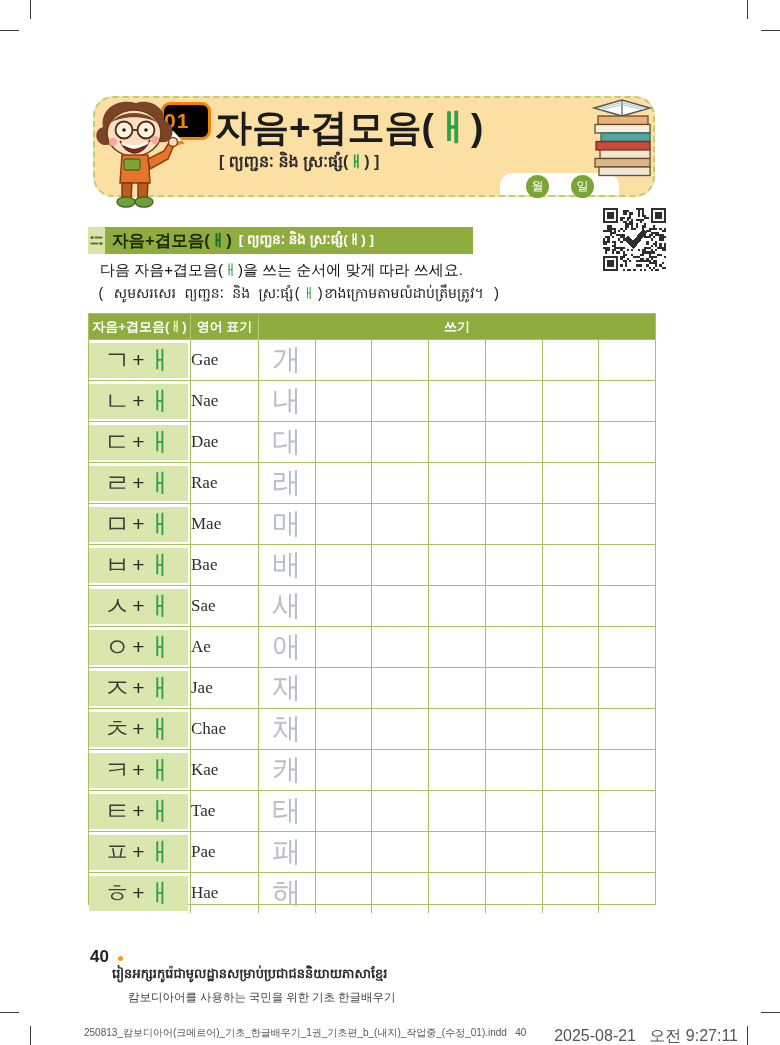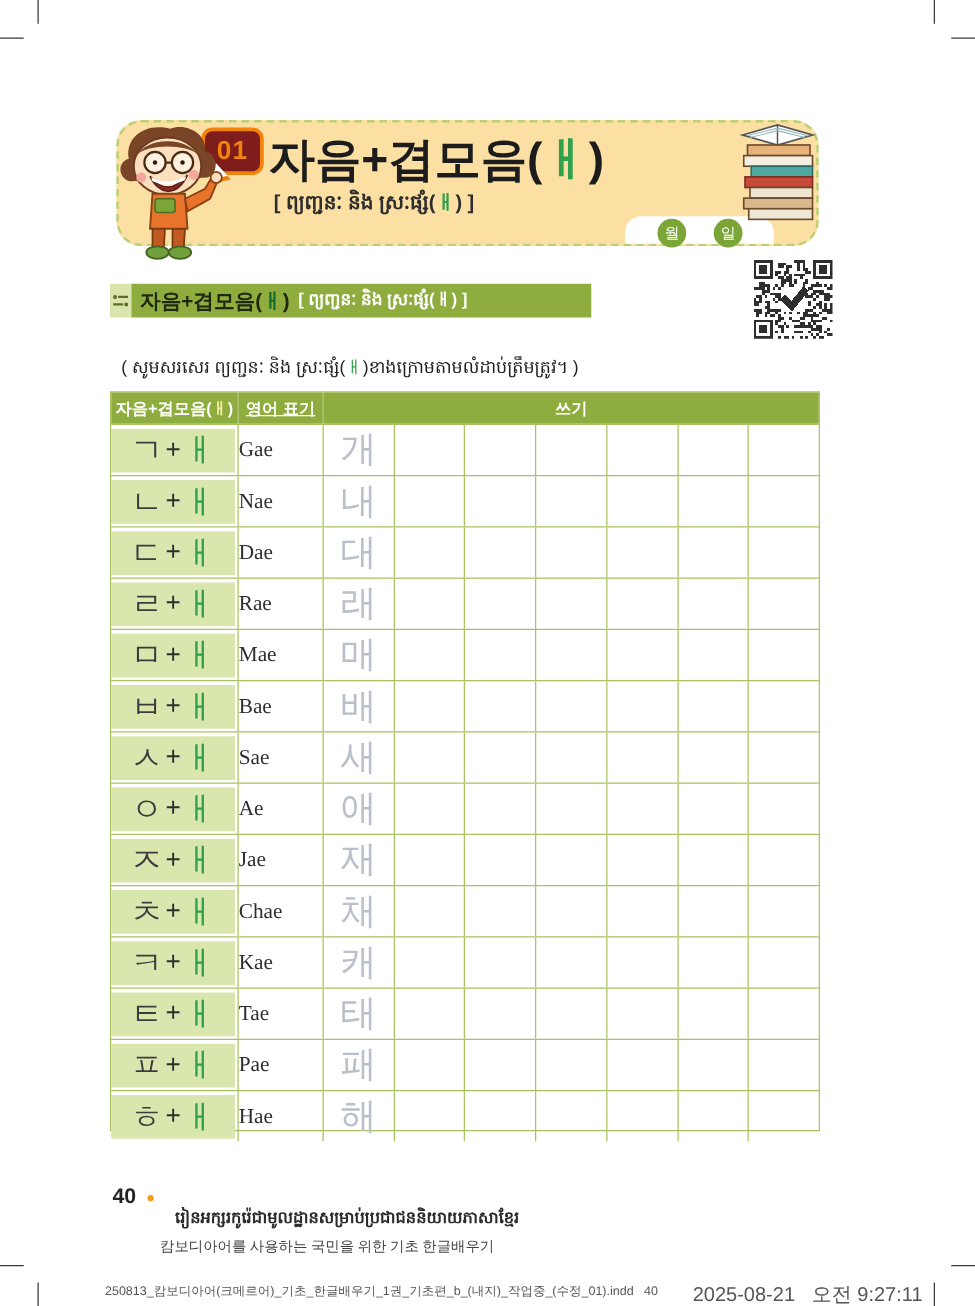--- a/index.html
+++ b/index.html
@@ -7,22 +7,22 @@
         font-family:"Liberation Sans",sans-serif;margin:0 auto;}
 
   
   .mark{position:absolute;background:#3a3a3a;}
   .mark.v{width:1px;height:19px;}
   .mark.h{height:1px;width:19px;}
 
   
   .header-box{position:absolute;left:93px;top:96px;width:558px;height:97px;
               background:#FBDFA3;border:2px dashed #BCCF72;border-radius:20px;}
-  .badge{position:absolute;left:161px;top:102px;width:44px;height:32px;background:#7f1d1d;
-         border:3px solid #F0830B;border-radius:9px;display:flex;align-items:center;justify-content:center;
+  .badge{position:absolute;left:161px;top:102px;width:44px;height:32px;background:#000000;
+         border:3px solid #F0830B;border-radius:9px;display:flex;align-items:center;
          color:#F0830B;font-weight:bold;font-size:21px;letter-spacing:1px;z-index:4;}
   .badge:after{content:"";position:absolute;left:3px;bottom:-8px;width:10px;height:10px;background:#fff;
          border-left:3px solid #F0830B;border-bottom:3px solid #F0830B;transform:skewX(35deg) rotate(-12deg);}
   .title{position:absolute;left:215px;top:103px;font-size:37px;font-weight:bold;color:#1c1c1c;
          letter-spacing:0px;z-index:4;white-space:nowrap;}
   .title .vowel{color:#2FA04C;}
   .subtitle{position:absolute;left:219px;top:151px;font-size:16px;font-weight:bold;color:#2d2d2d;z-index:4;white-space:nowrap;}
   .subtitle .vowel{color:#2FA04C;}
   .notch{position:absolute;left:500px;top:173px;width:119px;height:22px;background:#fff;
          border-radius:13px 13px 0 0;z-index:3;}
@@ -36,32 +36,32 @@
   .sec-icon svg{position:absolute;left:2px;top:7px;}
   .sec-bar{position:absolute;left:105px;top:227px;width:368px;height:27px;background:#8FAD3E;
            display:flex;align-items:center;padding-left:7px;box-sizing:border-box;white-space:nowrap;}
   .sec-ko{font-size:16.5px;font-weight:bold;color:#20290c;}
   .sec-ko .vowel{color:#136d2e;}
   .sec-km{font-size:13.5px;color:#ffffff;margin-left:7px;font-weight:bold;}
   .qr{position:absolute;left:603px;top:208px;width:63px;height:63px;}
 
   .instr-ko{position:absolute;left:100px;top:261px;font-size:15px;color:#111;white-space:nowrap;}
   .instr-ko .vowel{color:#2FA04C;}
-  .instr-km{position:absolute;left:97px;top:284px;font-size:14px;color:#1d1d1d;white-space:nowrap;}
+  .instr-km{position:absolute;left:97px;top:284px;font-size:14px;color:#1d1d1d;white-space:nowrap;font-family:Liberation Mono, monospace;}
   .instr-km .vowel{color:#2FA04C;}
 
   
   .wtable{position:absolute;left:88px;top:313px;width:568px;height:592px;
           border:1.5px solid #A9C25F;box-sizing:border-box;display:flex;flex-direction:column;}
   .thead{display:flex;height:25px;background:#8FAD3E;color:#fff;font-size:13px;font-weight:bold;
          align-items:center;flex:none;}
   .th{display:flex;align-items:center;justify-content:center;height:100%;box-sizing:border-box;}
   .th1{width:101px;}
   .th1 .vowel{color:#F2EEA0;}
-  .th2{width:68px;border-left:1.5px solid #ffffff55;text-decoration:underline;}
+  .th2{width:68px;border-left:1.5px solid #ffffff55;}
   .th3{flex:1;border-left:1.5px solid #ffffff55;}
   .tbody{flex:1;display:flex;flex-direction:column;}
   .trow{display:flex;flex:1;border-top:1.5px solid #A9C25F;box-sizing:border-box;}
   .c1{width:101px;position:relative;flex:none;}
   .c1fill{position:absolute;left:0;top:2.5px;right:2px;bottom:2.5px;background:#D9E6AE;
           display:flex;align-items:center;justify-content:center;}
   .c1 .jamo{font-size:26px;color:#3c3c3c;font-family:"Liberation Serif",serif;}
   .c1 .plus{font-size:21px;color:#2c2c2c;margin:0 2px;}
   .c1 .vowel{font-size:26px;color:#2FA04C;font-family:"Liberation Serif",serif;}
   .c2{width:68px;flex:none;border-left:1.5px solid #A9C25F;box-sizing:border-box;
@@ -70,21 +70,21 @@
   .write-cells{flex:1;display:flex;}
   .wcell{flex:1;border-left:1.5px solid #A9C25F;box-sizing:border-box;
          display:flex;align-items:center;justify-content:center;}
   .trace{font-family:"Liberation Serif",serif;font-size:29px;color:#B9C0CA;}
 
   
   .pagenum{position:absolute;left:90px;top:947px;font-size:17px;font-weight:bold;color:#222;}
   .fdot{position:absolute;left:118px;top:956px;width:5px;height:5px;border-radius:50%;background:#F59B20;}
   .fline1{position:absolute;left:128px;top:990px;font-size:11.5px;color:#3f3f3f;
           font-family:"Liberation Serif",serif;white-space:nowrap;}
-  .fline2{position:absolute;left:140px;top:965px;font-size:13px;font-weight:bold;color:#2b2b2b;white-space:nowrap;}
+  .fline2{position:absolute;left:112px;top:965px;font-size:13px;font-weight:bold;color:#2b2b2b;white-space:nowrap;}
 
   .printbar-left{position:absolute;left:84px;top:1026px;font-size:10px;color:#555;white-space:nowrap;}
   .printbar-right{position:absolute;right:42px;top:1026px;font-size:16px;color:#555;white-space:nowrap;}
 </style>
 </head>
 <body>
 
 <div class="page">
 
   <div class="mark v" style="left:30px;top:0;"></div>
@@ -411,20 +411,21 @@
       <rect x="22" y="0" width="7" height="7" fill="#2e2e2e"></rect>
       <rect x="23" y="1" width="5" height="5" fill="#fff"></rect>
       <rect x="24" y="2" width="3" height="3" fill="#2e2e2e"></rect>
       <rect x="0" y="22" width="7" height="7" fill="#2e2e2e"></rect>
       <rect x="1" y="23" width="5" height="5" fill="#fff"></rect>
       <rect x="2" y="24" width="3" height="3" fill="#2e2e2e"></rect>
       <rect x="10" y="10" width="9" height="9" fill="#fff"></rect>
       <path d="M11.5 14.5 L14 17 L18.5 11.5" stroke="#2e2e2e" stroke-width="2.6" fill="none" stroke-linecap="square"></path>
     </svg>
 
+  <div class="instr-ko"><span>다음 자음+겹모음(</span><span class="vowel">ㅐ</span><span>)을 쓰는 순서에 맞게 따라 쓰세요.</span></div>
 
   <div class="instr-km"><span>( សូមសរសេរ ព្យញ្ជនៈ និង ស្រៈផ្សំ(</span><span class="vowel">ㅐ</span><span>)ខាងក្រោមតាមលំដាប់ត្រឹមត្រូវ។ )</span></div>
 
   <div class="wtable">
     <div class="thead">
       <div class="th th1">
           <span><span>자음+겹모음(</span><span class="vowel">ㅐ</span><span>)</span></span>
         </div>
       <div class="th th2">
           <span>영어 표기</span>

